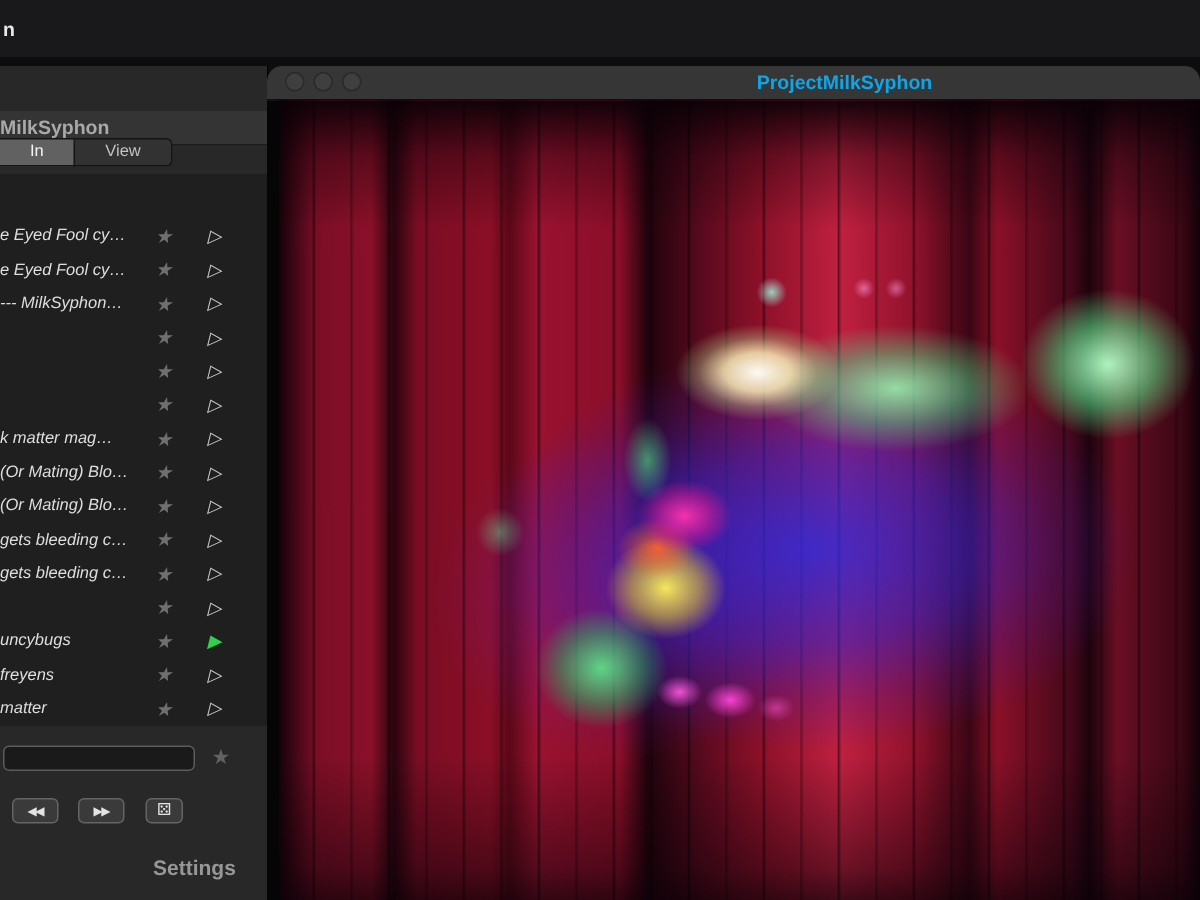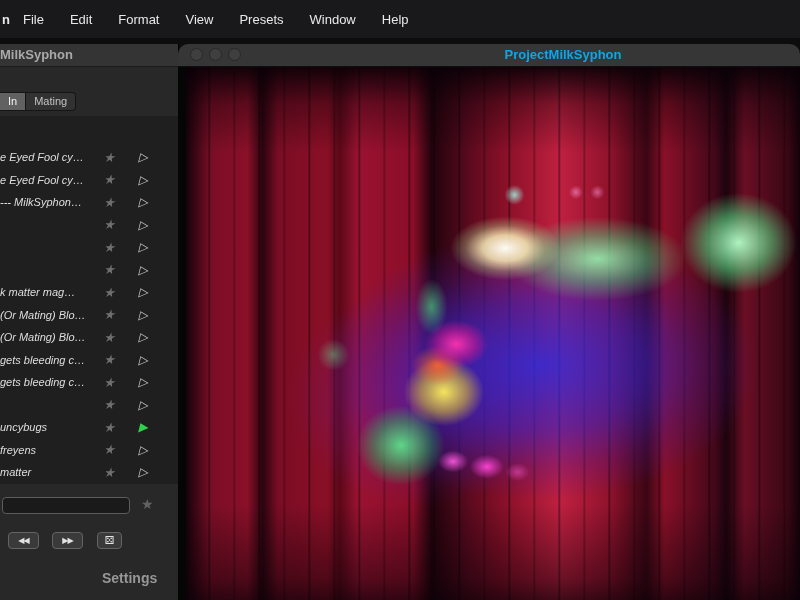--- a/index.html
+++ b/index.html
@@ -17,25 +17,25 @@
   }
   .app-name{font-weight:bold;padding-left:2px;}
   .menu-item{padding:0 13px;cursor:default;}
   
   .browser{
     position:absolute;left:0;top:44px;width:178px;height:556px;
     background:#282828;border-right:1px solid #000;
   }
   .browser-titlebar{
     height:22px;background:#343434;border-bottom:1px solid #1c1c1c;
-    color:#a9a9a9;font-weight:bold;font-size:13px;line-height:22px;
+    color:#a9a9a9;font-weight:bold;font-size:13px;line-height:22px;margin-top:30px;
   }
   .tabs{position:absolute;top:48px;left:0;display:flex;}
   .tab{
-    height:17px;line-height:17px;font-size:11px;padding:0 8px;
+    height:17px;line-height:17px;font-size:11px;padding:0 20px;
     background:#323232;color:#c2c2c2;border:1px solid #151515;border-left:none;
   }
   .tab.active{background:#616161;color:#f4f4f4;}
   .tab.last{border-radius:0 4px 4px 0;}
   .preset-list{
     position:absolute;top:72px;left:0;width:178px;height:368px;
     background:#1f1f1f;padding-top:30px;box-sizing:border-box;overflow:hidden;
   }
   .preset-row{height:22.5px;display:flex;align-items:center;font-size:11px;color:#dedede;font-style:italic;}
   .preset-label{width:96px;overflow:hidden;white-space:nowrap;}
@@ -98,39 +98,30 @@
       radial-gradient(ellipse 130px 110px at 38% 62%, rgba(100,35,210,0.45) 0%, rgba(0,0,0,0) 100%),
       repeating-linear-gradient(90deg, rgba(0,0,0,0) 0px, rgba(0,0,0,0) 22px, rgba(5,0,3,0.5) 23px, rgba(0,0,0,0) 25px, rgba(0,0,0,0) 47px, rgba(5,0,3,0.35) 48px, rgba(0,0,0,0) 50px),
       linear-gradient(90deg, #15020a 0%, #7a0e26 4%, #8a1028 10%, #2a040f 12.5%, #7a0d24 15%, #8a0f26 23%, #5a0818 25%, #9a1230 28%, #8a0e28 37%, #20030c 40%, #5a0a1e 46%, #8a1028 52%, #c02040 61%, #90122c 69%, #3a0614 75%, #8a1028 78%, #44081a 86%, #1c030d 88%, #6a0e24 91%, #3a0714 98%, #12020a 100%);
   }
 </style>
 </head>
 <body>
 
 <div class="menubar">
   <span class="app-name">n</span>
-  <span id="menu-items" style="display:flex;">
-      <span class="menu-item">File</span>
-      <span class="menu-item">Edit</span>
-      <span class="menu-item">Format</span>
-      <span class="menu-item">View</span>
-      <span class="menu-item">Presets</span>
-      <span class="menu-item">Window</span>
-      <span class="menu-item">Help</span>
-    </span>
 </div>
 
 <div class="browser">
   <div class="browser-titlebar">
     <span>MilkSyphon</span>
   </div>
 
   <div class="tabs">
     <div class="tab active">In</div>
-    <div class="tab last">Mating</div>
+    <div class="tab last">View</div>
   </div>
 
   <div class="preset-list" id="preset-list">
       <div class="preset-row">
         <span class="preset-label">e Eyed Fool cy…</span>
         <span class="star">★</span>
         <span class="play">▷</span>
       </div>
       <div class="preset-row">
         <span class="preset-label">e Eyed Fool cy…</span>

